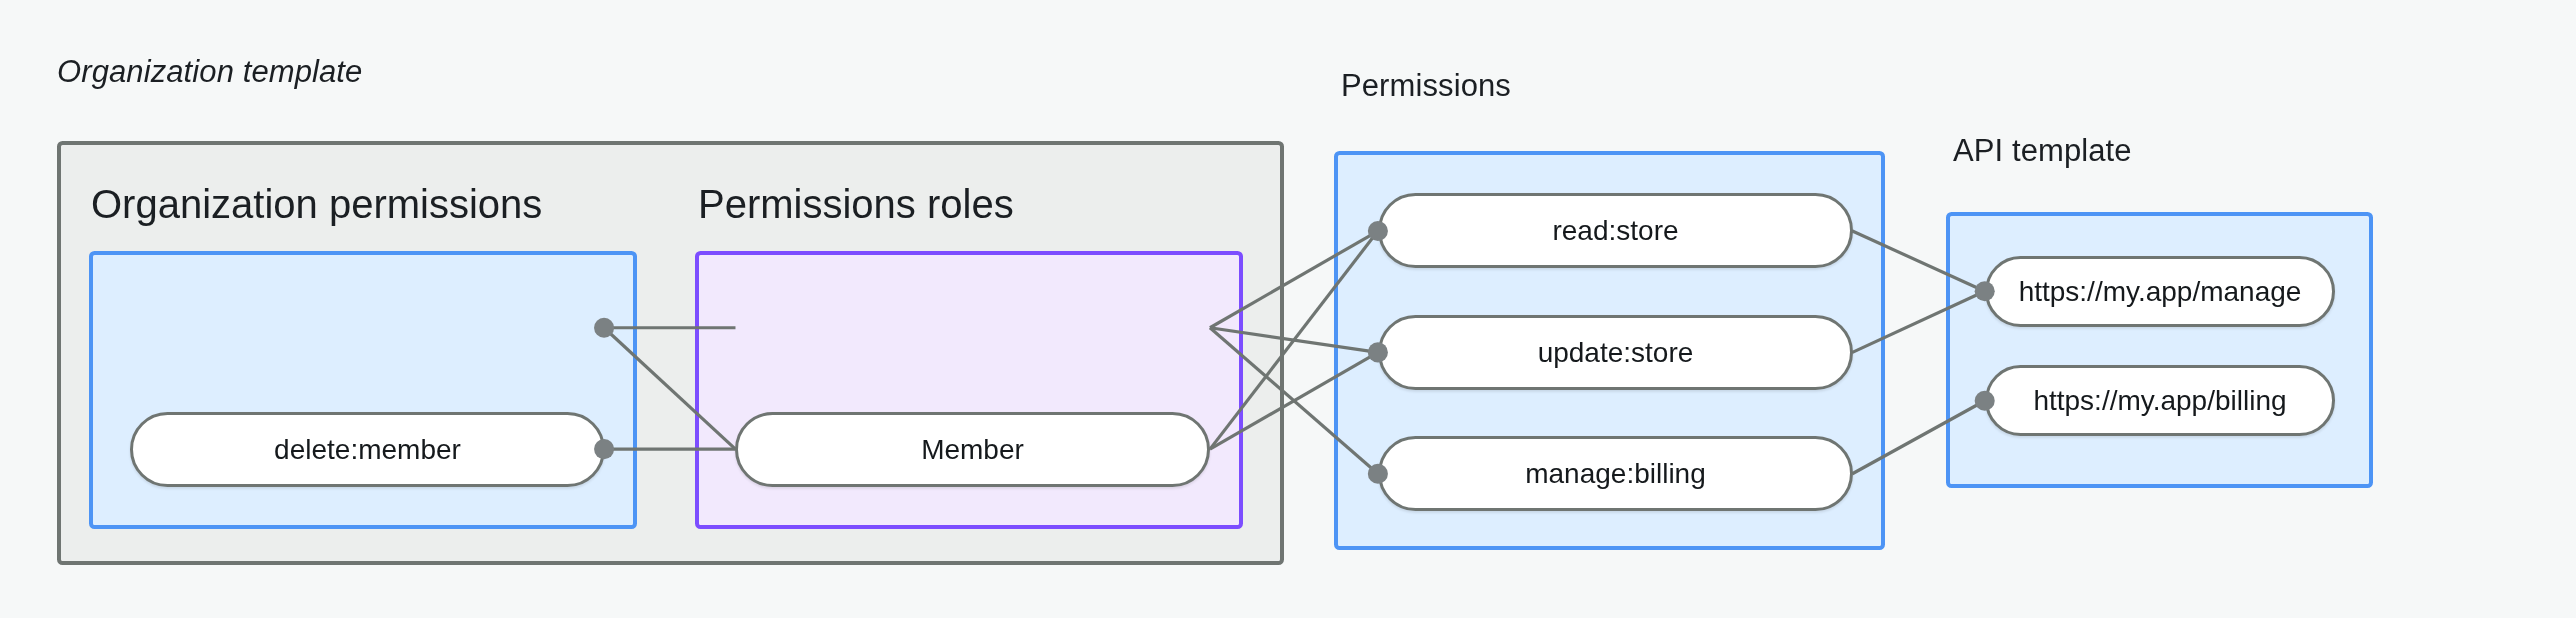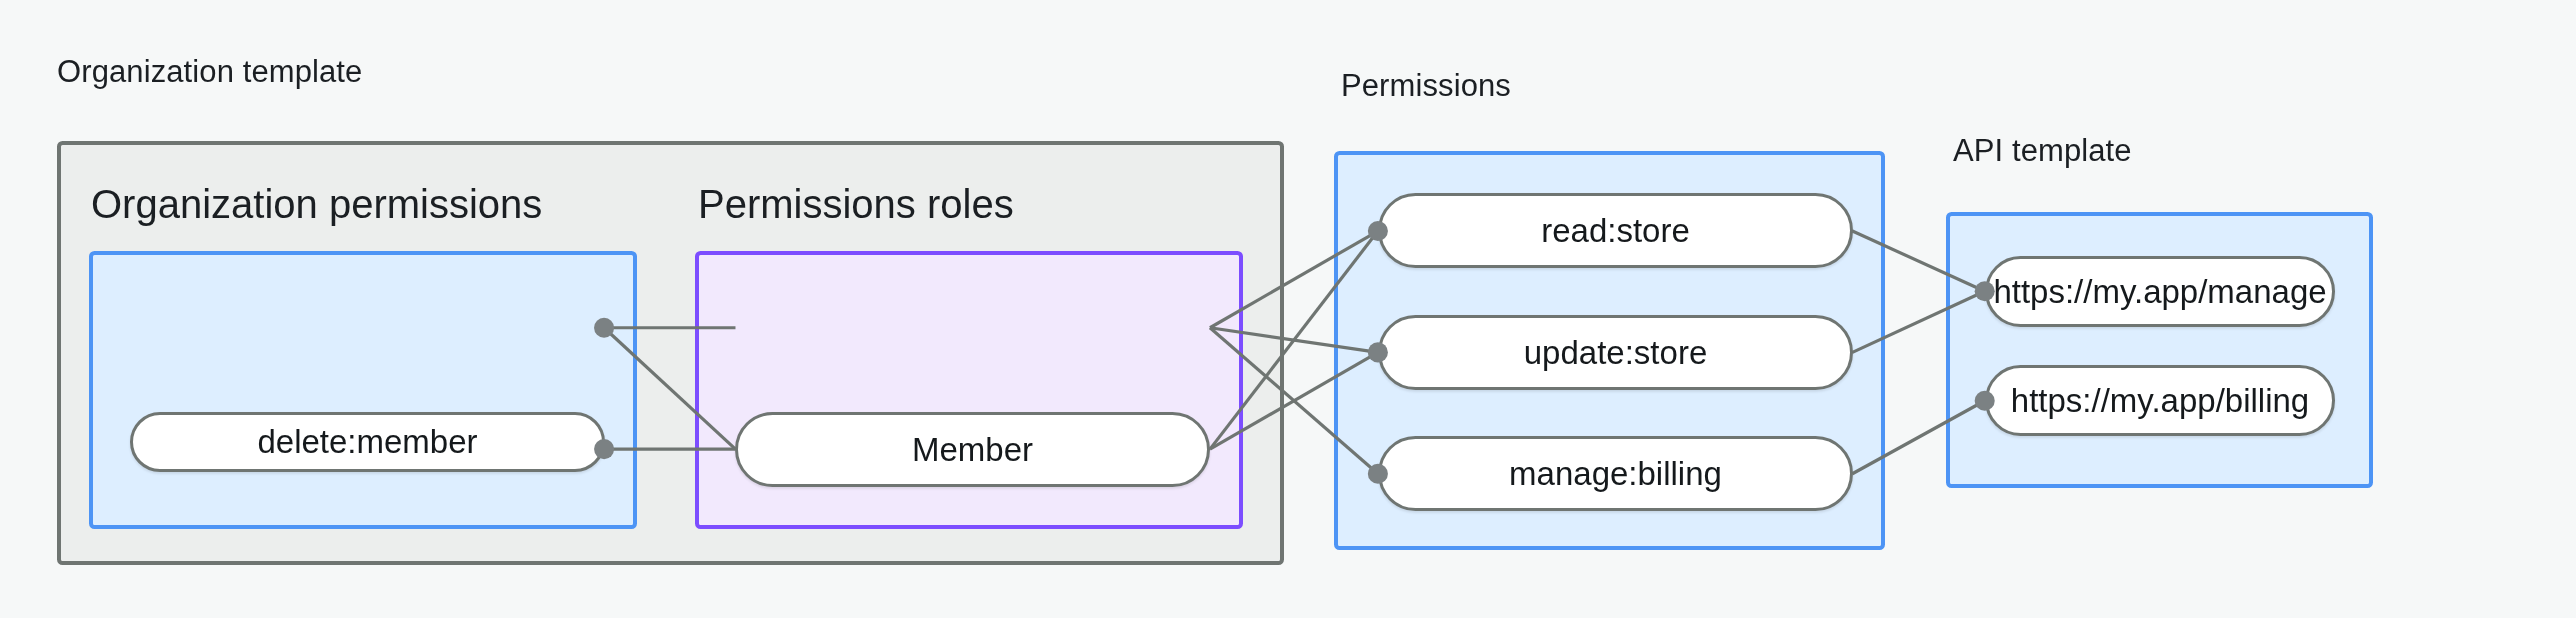--- a/index.html
+++ b/index.html
@@ -66,21 +66,21 @@
   .node {
     position: absolute;
     box-sizing: border-box;
     background: #ffffff;
     border: 3.7px solid #6f7572;
     border-radius: 91px;
     display: flex;
     align-items: center;
     justify-content: center;
     color: #15191c;
-    font-size: 33px;
+    font-size: 28px;
     white-space: nowrap;
     box-shadow: 0 1.8px 2.7px rgba(0,0,0,0.10);
   }
   
   #edges {
     position: absolute;
     left: 0;
     top: 0;
     width: 2576px;
     height: 619px;
@@ -93,30 +93,30 @@
   }
   .edge-dot {
     fill: #7b8183;
   }
 </style>
 </head>
 <body>
 
 <div id="canvas">
 
-  <div class="group-title" style="left:57px; top:53px;">Organization template</div>
+  <div class="group-title" style="left:57px; top:53px;font-style:italic;">Organization template</div>
 
   <div class="group-box outer-template"></div>
 
   <div class="sub-title" style="left:91px; top:187px;">Organization permissions</div>
 
   <div class="group-box blue-box org-perms-box"></div>
 
 
-  <div class="node" style="left:130px; top:412px; width:475px; height:60px;">
+  <div class="node" style="left:130px; top:412px; width:475px; height:75px;">
     <span>delete:member</span>
   </div>
 
   <div class="sub-title" style="left:698px; top:187px;">Permissions roles</div>
 
   <div class="group-box purple-box org-roles-box"></div>
 
 
   <div class="node" style="left:735px; top:412px; width:475px; height:75px;">
     <span>Member</span>

